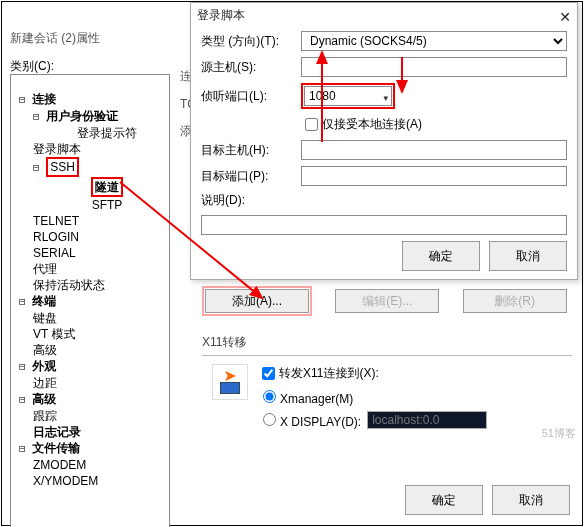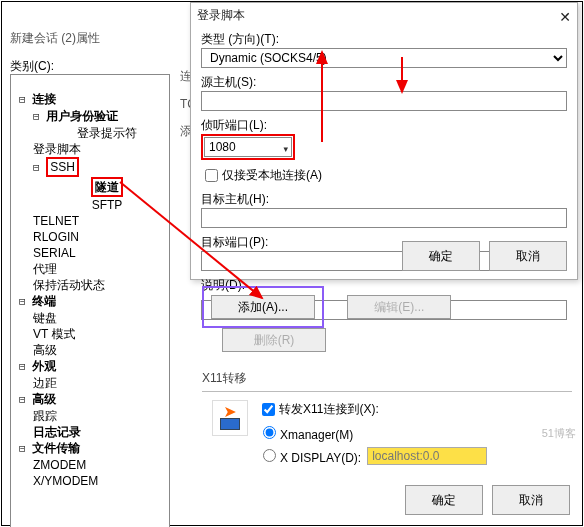--- a/index.html
+++ b/index.html
@@ -17,49 +17,49 @@
   .i2 { padding-left: 20px; }
   .i3 { padding-left: 34px; text-align: center; }
 
   .right-stub { position: absolute; top: 66px; left: 178px; width: 12px; height: 200px; }
   .stub-lbl { color: #555; margin-bottom: 12px; }
 
   .modal { position: absolute; top: 0; left: 188px; width: 388px; height: 278px; background: #fff; border: 1px solid #aaa; box-shadow: 2px 2px 6px rgba(0,0,0,.2); }
   .modal-title { height: 24px; line-height: 24px; padding: 0 6px; color: #222; position: relative; }
   .modal-close { position: absolute; right: 6px; top: 2px; font-size: 14px; cursor: pointer; }
   .modal-body { padding: 4px 10px 0 10px; }
-  .form-row { display: flex; margin-bottom: 6px; flex-direction: column; }
+  .form-row { display: flex; align-items: center; margin-bottom: 6px; }
   .form-lab { width: 100px; }
   .form-ctrl { flex: 1; }
   select.wide, input.wide { width: 100%; height: 20px; border: 1px solid #888; background: #fff; padding: 0 4px; }
   .port-wrap { position: relative; width: 88px; }
   .port-input { width: 88px; height: 20px; border: 1px solid #888; padding: 0 16px 0 4px; }
   .port-car { position: absolute; right: 4px; top: 4px; font-size: 9px; color: #333; pointer-events: none; }
   .port-box-red { border: 2px solid #e00; padding: 1px; display: inline-block; }
   .chk { vertical-align: middle; margin-right: 4px; }
   .modal-btns { position: absolute; bottom: 8px; right: 10px; }
   .btn { width: 78px; height: 30px; background: #eee; border: 1px solid #999; cursor: pointer; margin-left: 6px; }
 
   .under-modal { position: absolute; top: 284px; left: 200px; width: 370px; }
   .add-row { margin-bottom: 18px; }
   .add-btn { width: 104px; height: 24px; background: #eee; border: 1px solid #999; cursor: pointer; }
-  .add-red { border: 2px solid #8b5cf6; display: inline-block; padding: 7px; }
+  .add-red { border: 2px solid #fca5a5; display: inline-block; padding: 1px; }
   .gap-btn { margin-left: 20px; }
 
   .x11 { margin-top: 10px; }
   .x11-title { color: #444; margin-bottom: 4px; }
   .x11-hr { border-top: 1px solid #bbb; margin-bottom: 8px; }
   .x11-body { display: flex; align-items: flex-start; gap: 10px; padding-left: 10px; }
   .x11-icon { width: 36px; height: 36px; display: flex; flex-direction: column; align-items: center; justify-content: center; border: 1px solid #ddd; }
   .x11-icon .arrow-x { color: #f60; font-size: 16px; line-height: 12px; }
   .x11-icon .mon { width: 20px; height: 12px; background: #2a6bcc; border: 1px solid #345; }
   .x11-opts { }
   .x11-row { margin-bottom: 4px; display: flex; align-items: center; }
   .radio { margin-right: 4px; }
-  .disp-field { width: 120px; height: 18px; border: 1px solid #aaa; margin-left: 6px; background: #fde047; color: #777; padding: 0 4px; }
+  .disp-field { width: 120px; height: 18px; border: 1px solid #aaa; margin-left: 6px; background: #0f172a; color: #777; padding: 0 4px; }
 
   .footer-btns { position: absolute; bottom: 10px; right: 12px; }
 
   .annot { position: absolute; pointer-events: none; }
   .watermark { position: absolute; right: 6px; bottom: 84px; color: #bbb; font-size: 11px; }
 </style>
 </head>
 <body>
 
 <div class="outer">

